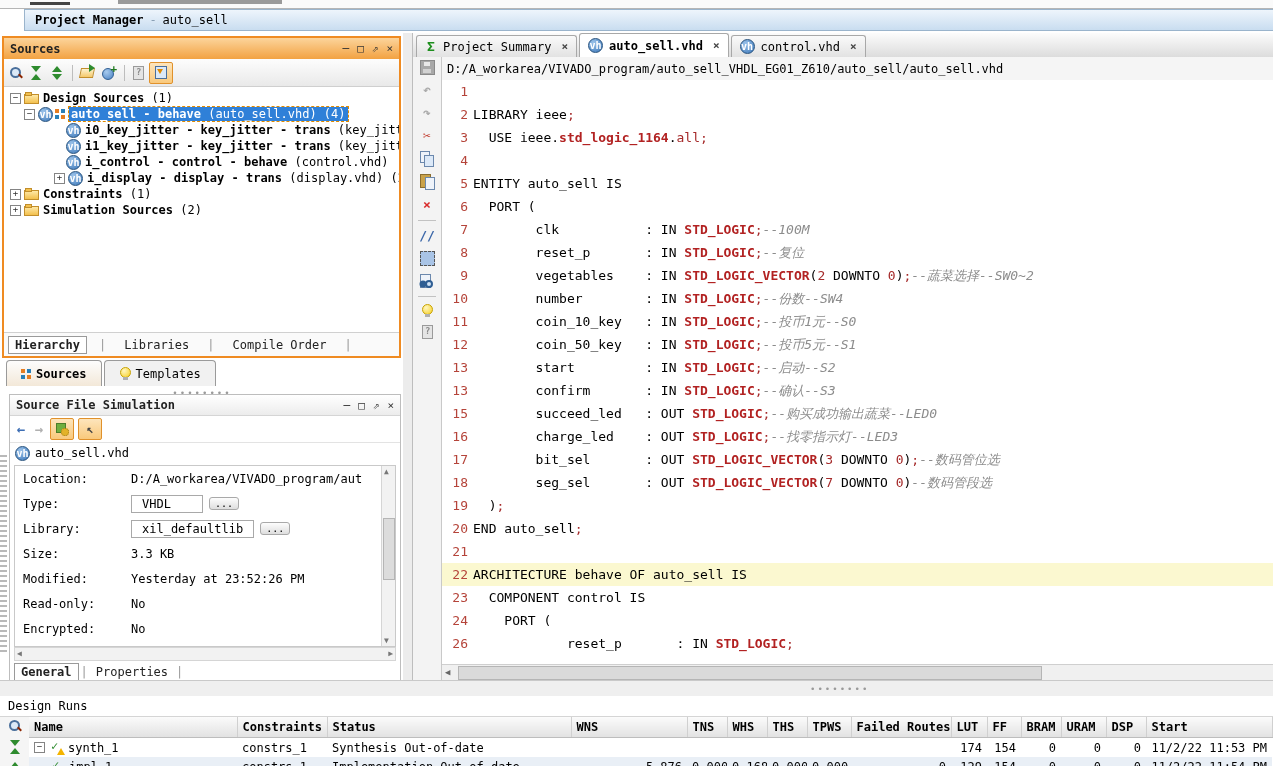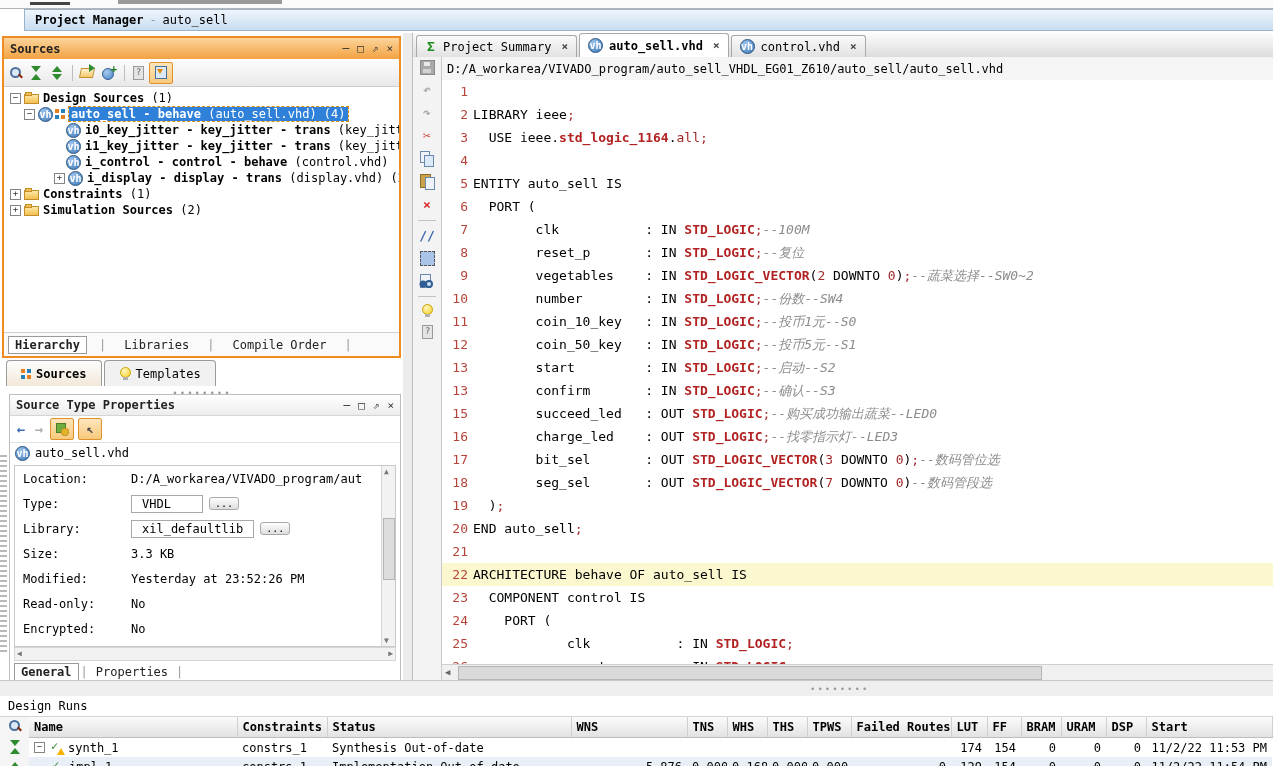--- a/index.html
+++ b/index.html
@@ -252,21 +252,21 @@
       </div>
       <div class="ptab">
         <span class="ic ic-bulb"></span>
         <span>Templates</span>
       </div>
     </div>
   <div id="dots1">••••••••</div>
 
   <div id="sfp">
     <div class="panel-head-plain">
-      <span class="pt">Source Type Properties</span>
+      <span class="pt">Source File Simulation</span>
       <span class="win-btns">
         <span>─</span>
         <span>□</span>
         <span>⇗</span>
         <span>×</span>
       </span>
     </div>
     <div id="sfp-toolbar">
         <span class="ic ic-glyph ic-back">←</span>
         <span class="ic ic-glyph ic-fwd">→</span>
@@ -395,21 +395,20 @@
         <div class="code-line"><span class="gut">15</span><span><span>        succeed_led   : </span><span class="tk-k">OUT</span><span> </span><span class="tk-t">STD_LOGIC</span><span class="tk-m">;</span><span class="tk-c">--购买成功输出蔬菜--LED0</span></span></div>
         <div class="code-line"><span class="gut">16</span><span><span>        charge_led    : </span><span class="tk-k">OUT</span><span> </span><span class="tk-t">STD_LOGIC</span><span class="tk-m">;</span><span class="tk-c">--找零指示灯--LED3</span></span></div>
         <div class="code-line"><span class="gut">17</span><span><span>        bit_sel       : </span><span class="tk-k">OUT</span><span> </span><span class="tk-t">STD_LOGIC_VECTOR</span><span>(</span><span class="tk-n">3</span><span> </span><span class="tk-k">DOWNTO</span><span> </span><span class="tk-n">0</span><span>)</span><span class="tk-m">;</span><span class="tk-c">--数码管位选</span></span></div>
         <div class="code-line"><span class="gut">18</span><span><span>        seg_sel       : </span><span class="tk-k">OUT</span><span> </span><span class="tk-t">STD_LOGIC_VECTOR</span><span>(</span><span class="tk-n">7</span><span> </span><span class="tk-k">DOWNTO</span><span> </span><span class="tk-n">0</span><span>)</span><span class="tk-c">--数码管段选</span></span></div>
         <div class="code-line"><span class="gut">19</span><span><span>  )</span><span class="tk-m">;</span></span></div>
         <div class="code-line"><span class="gut">20</span><span><span class="tk-k">END</span><span> auto_sell</span><span class="tk-m">;</span></span></div>
         <div class="code-line"><span class="gut">21</span><span></span></div>
         <div class="code-line hl"><span class="gut">22</span><span><span class="tk-k">ARCHITECTURE</span><span> behave </span><span class="tk-k">OF</span><span> auto_sell </span><span class="tk-k">IS</span></span></div>
         <div class="code-line"><span class="gut">23</span><span><span>  </span><span class="tk-k">COMPONENT</span><span> control </span><span class="tk-k">IS</span></span></div>
         <div class="code-line"><span class="gut">24</span><span><span>    </span><span class="tk-k">PORT</span><span> (</span></span></div>
-        <div class="code-line"><span class="gut">25</span><span><span>            clk           : </span><span class="tk-k">IN</span><span> </span><span class="tk-t">STD_LOGIC</span><span class="tk-m">;</span></span></div>
         <div class="code-line"><span class="gut">26</span><span><span>            reset_p       : </span><span class="tk-k">IN</span><span> </span><span class="tk-t">STD_LOGIC</span><span class="tk-m">;</span></span></div>
       </div>
     <div id="ehscroll">
       <span class="a1">◀</span>
         <div class="thumb"></div>
     </div>
   </div>
 
   <div id="h-split">
     <span class="dots">••••••••</span>

